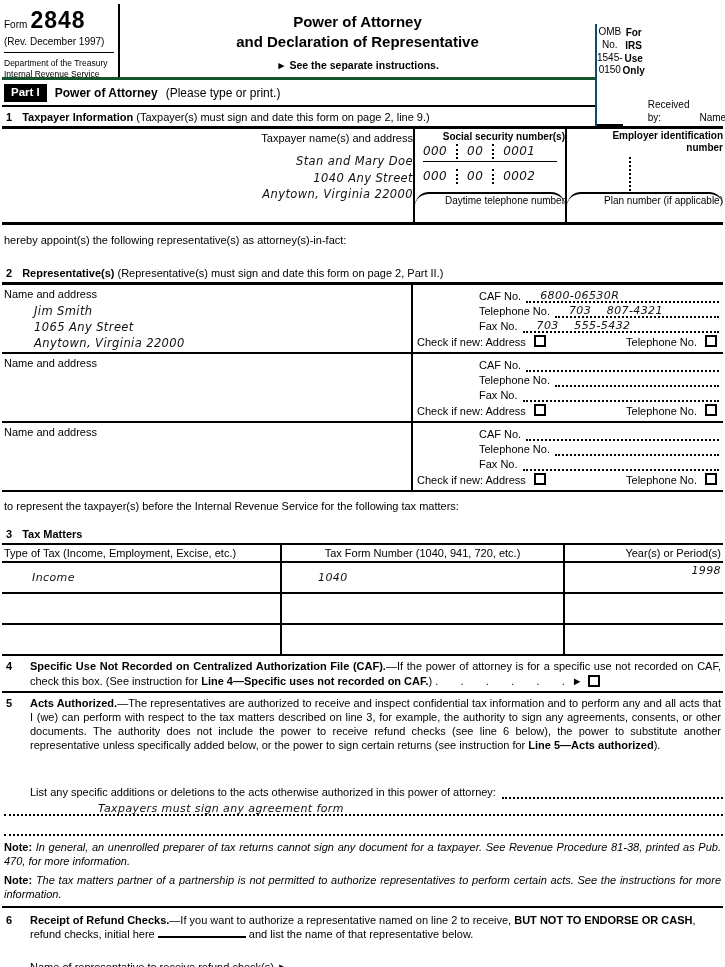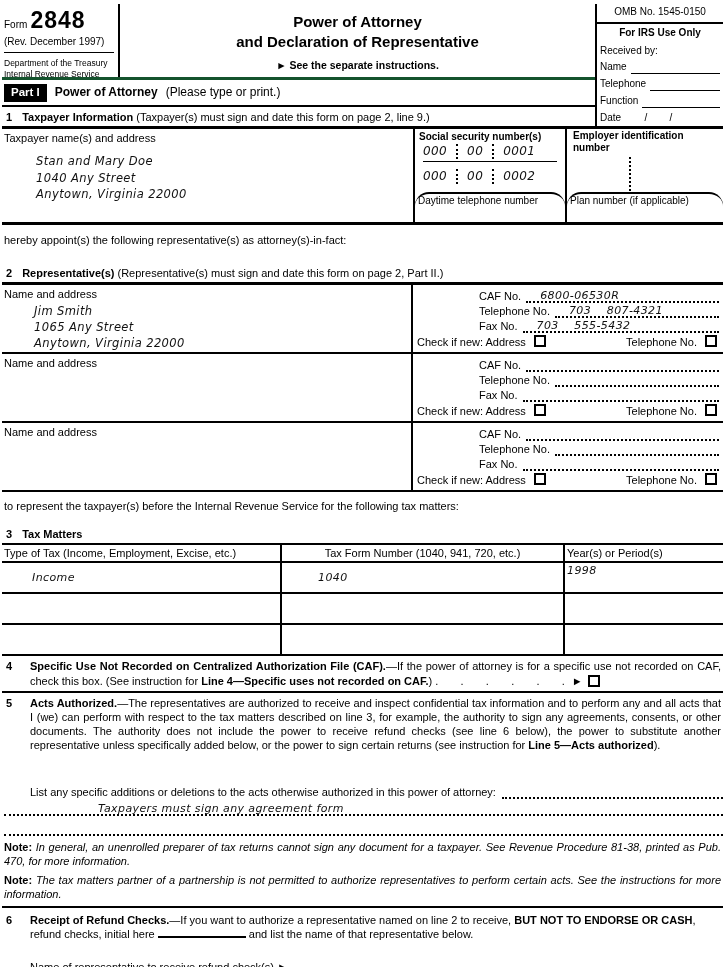--- a/index.html
+++ b/index.html
@@ -19,34 +19,34 @@
   .top-left { flex:1; display:flex; flex-direction:column; }
   .header-row { display:flex; height:76px; border-bottom:3px solid #14532d; }
   .form-id { width:118px; border-right:2px solid #000; padding:2px 4px 0 2px; display:flex; flex-direction:column; }
   .form-word { font-size:10px; }
   .form-num { font-size:23px; font-weight:bold; letter-spacing:1px; }
   .rev { font-size:10px; margin-top:1px; padding-bottom:3px; border-bottom:1px solid #000; }
   .dept { font-size:8.5px; margin-top:5px; line-height:1.25; }
   .title-block { flex:1; text-align:center; padding-top:8px; }
   .main-title { font-size:15px; font-weight:bold; line-height:1.3; }
   .see-instr { font-size:10.5px; font-weight:bold; margin-top:8px; }
-  .part1-row { display:flex; align-items:center; gap:8px; padding:4px 0 3px 2px; border-bottom:2px solid #000; }
+  .part1-row { display:flex; align-items:flex-end; gap:8px; padding:4px 0 3px 2px; border-bottom:2px solid #000; }
   .part-badge { background:#000; color:#fff; font-weight:bold; font-size:11.5px; padding:1px 7px 2px 7px; }
   .part-title { font-size:12px; }
   .line-head { padding:3px 0 2px 4px; }
   .line-num { font-weight:bold; margin-right:10px; }
-  .irs-box { width:128px; border-left:2px solid #000000; display:flex; flex-direction:column; font-size:10px; }
+  .irs-box { width:128px; border-left:2px solid #0c4a6e; display:flex; font-size:10px;margin-top:20px; }
   .omb { text-align:center; padding:2px 0 3px 0; border-bottom:2px solid #000; }
   .irs-use { text-align:center; font-weight:bold; padding:3px 0 2px 0; font-size:10px; }
   .irs-row { display:flex; align-items:flex-end; padding:2px 3px 1px 3px; flex:1; }
   .irs-label { margin-right:4px; }
   .fill-line { flex:1; border-bottom:1.5px solid #000; height:11px; }
 
   
-  .tp-box { display:flex; border-bottom:3px solid #000; height:96px; }
+  .tp-box { display:flex; border-bottom:3px solid #000; height:96px;text-align:right; }
   .tp-left { flex:1; padding:2px 0 0 2px; }
   .tp-lines { margin:8px 0 0 32px; font-size:11.5px; line-height:1.45; }
   .col-split { border-left:2px solid #000; display:flex; flex-direction:column; }
   .tp-ssn { width:152px; }
   .tp-ein { width:158px; }
   .ssn-label { font-size:10px; font-weight:bold; padding:1px 0 0 4px; }
   .ssn { display:flex; align-items:center; font-size:12px; margin:0 8px; justify-content:flex-start; }
   .ssn-sep { border-left:2px dotted #000; align-self:stretch; margin:0 9px; }
   .ssn-first { border-bottom:1.5px solid #000; padding-bottom:2px; margin-bottom:7px; }
   .sub-cell { border-top:2px solid #000; height:30px; font-size:10px; padding:1px 0 0 3px;border-radius:14px; }
@@ -70,25 +70,25 @@
   .check-row .checkbox { margin-left:8px; }
   .check-spacer { flex:1; }
   .represent-row { padding:7px 0 12px 2px; }
 
   
   .sec-head3 { padding:2px 0 2px 4px; border-bottom:2px solid #000; }
   .tm-row { display:flex; }
   .tm-head { border-bottom:2.5px solid #000; }
   .tm-c1 { width:280px; border-right:2px solid #000; padding:1px 2px; }
   .tm-c2 { width:283px; border-right:2px solid #000; padding:1px 2px; text-align:center; }
-  .tm-c3 { flex:1; padding:1px 2px; text-align:left; }
+  .tm-c3 { flex:1; padding:1px 2px; text-align:right; }
   .tm-data { border-bottom:2.5px solid #000; height:31px; }
   .tm-data .tm-c1 { text-align:left; padding:8px 0 0 30px; }
   .tm-data .tm-c2 { text-align:left; padding:8px 0 0 36px; }
-  .tm-data .tm-c3 { text-align:left; }
+  .tm-data .tm-c3 { text-align:right; }
 
   
   .numpar { display:flex; padding:3px 2px 3px 4px; }
   .numpar .n { font-weight:bold; width:24px; flex:none; }
   .partext { flex:1; text-align:justify; }
   .sec4 { border-bottom:2.5px solid #000; }
   .dots { letter-spacing:2px; }
   .list-row { display:flex; align-items:flex-end; margin:6px 0 0 28px; }
   .list-row .lbl { margin-right:6px; white-space:nowrap; }
   .hw-dotline { border-bottom:2.5px dotted #000; margin:2px 0 0 2px; height:15px; line-height:14px; }

